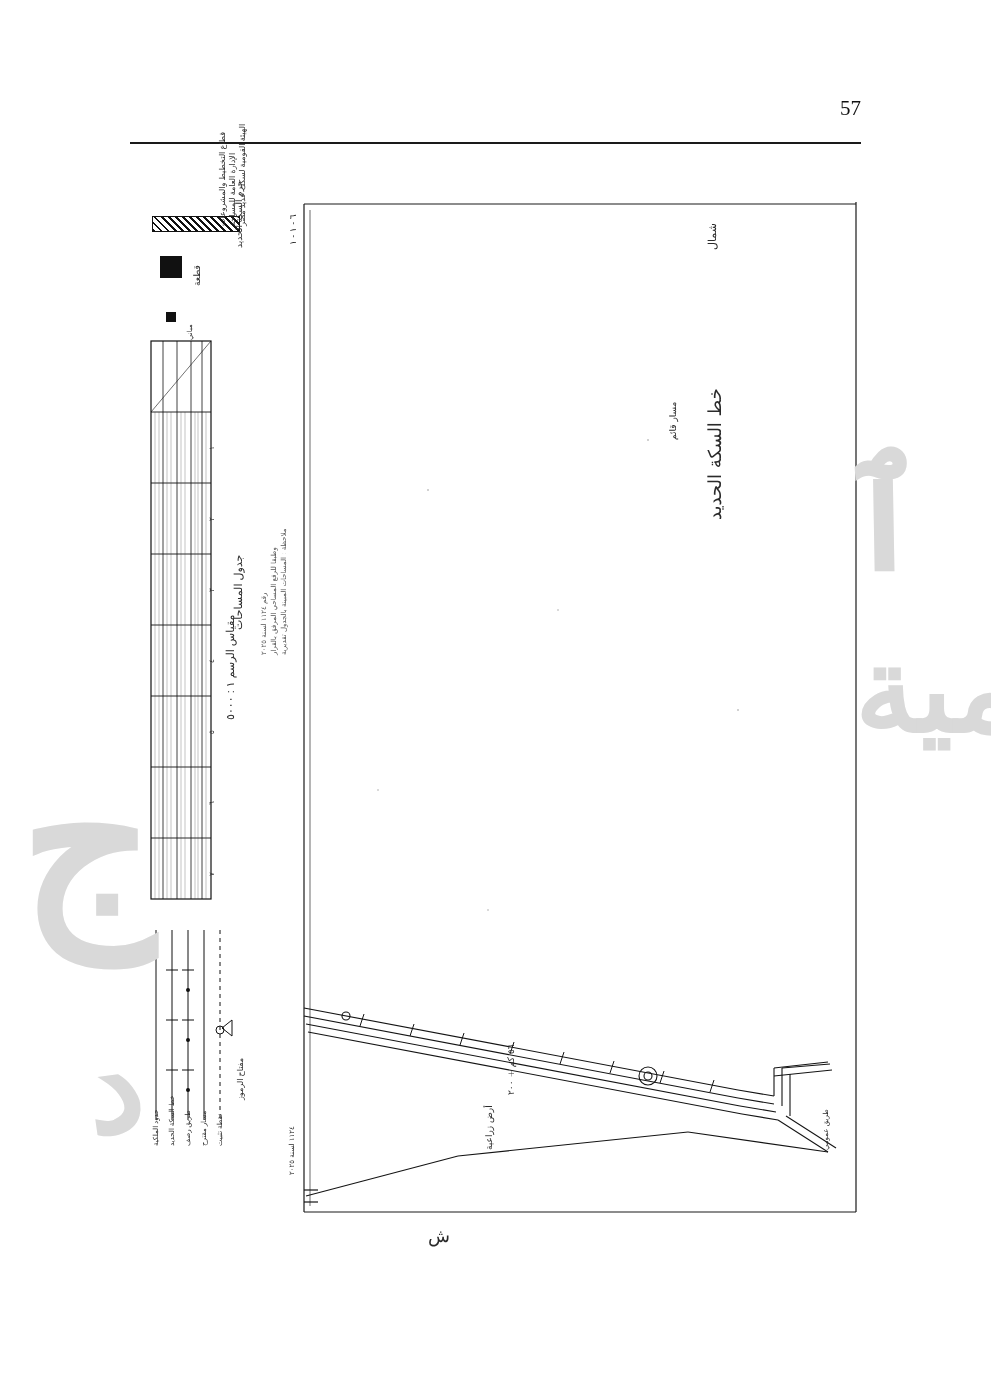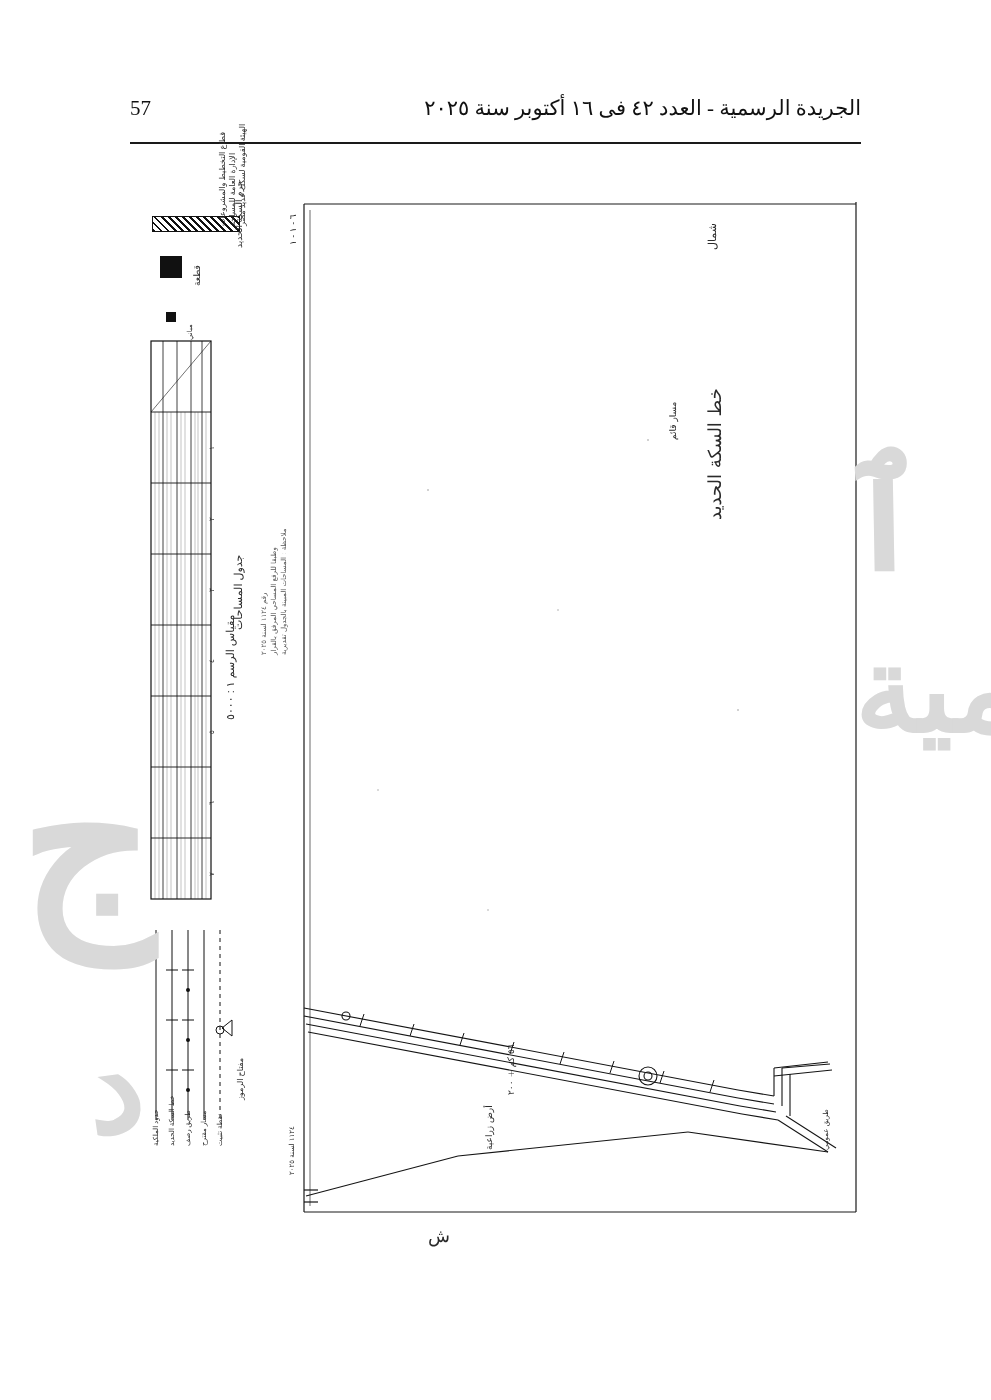--- a/index.html
+++ b/index.html
@@ -159,21 +159,20 @@
     width: 10px;
     height: 10px;
     background: #111;
   }
 </style>
 </head>
 <body>
 
 <div class="page-header">
   <div class="header-row">
-    <div class="header-title">الجريدة الرسمية - العدد ٤٢ فى ١٦ أكتوبر سنة ٢٠٢٥</div>
     <div class="header-pageno">57</div>
   </div>
   <div class="header-rule"></div>
 </div>
 
 <div class="watermark">
   <div class="wm-text wm-1">ٱ</div>
   <div class="wm-text wm-2">الرسمية</div>
   <div class="wm-text wm-3">ج</div>
   <div class="wm-text wm-4">د</div>

